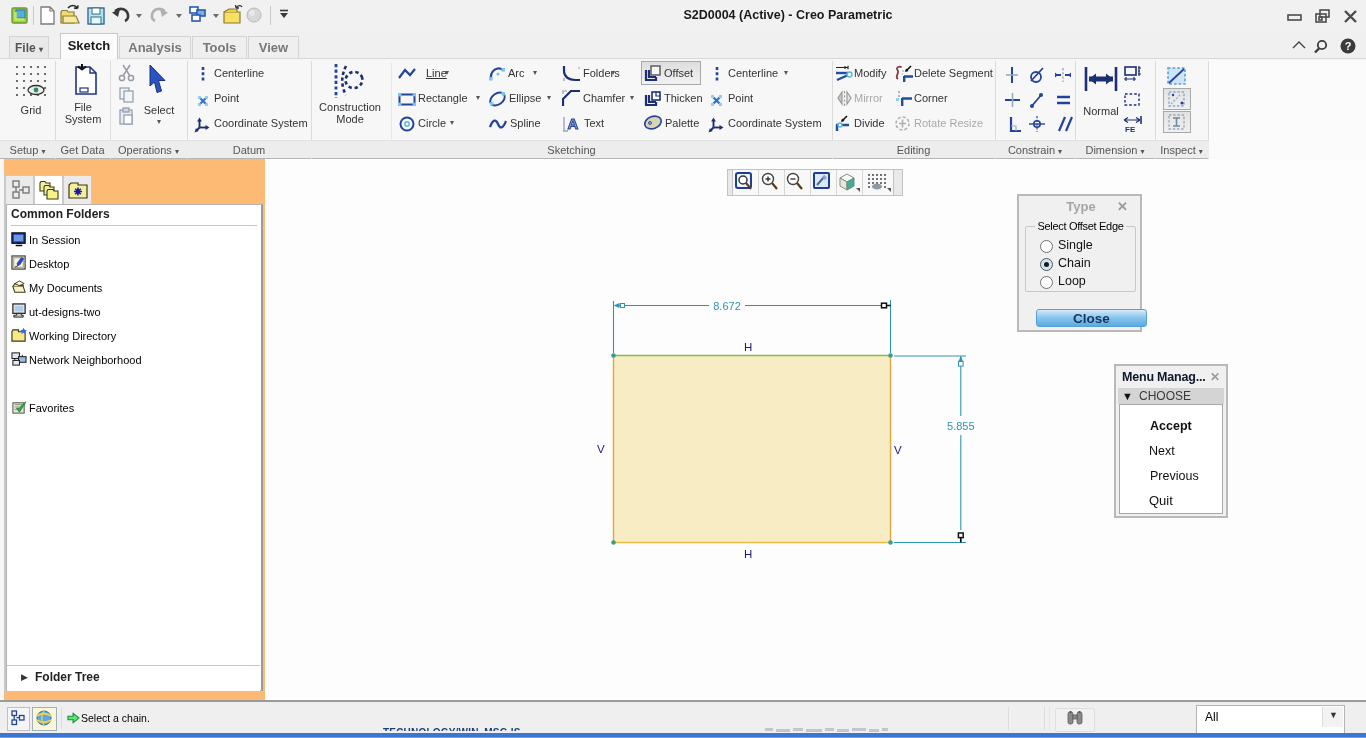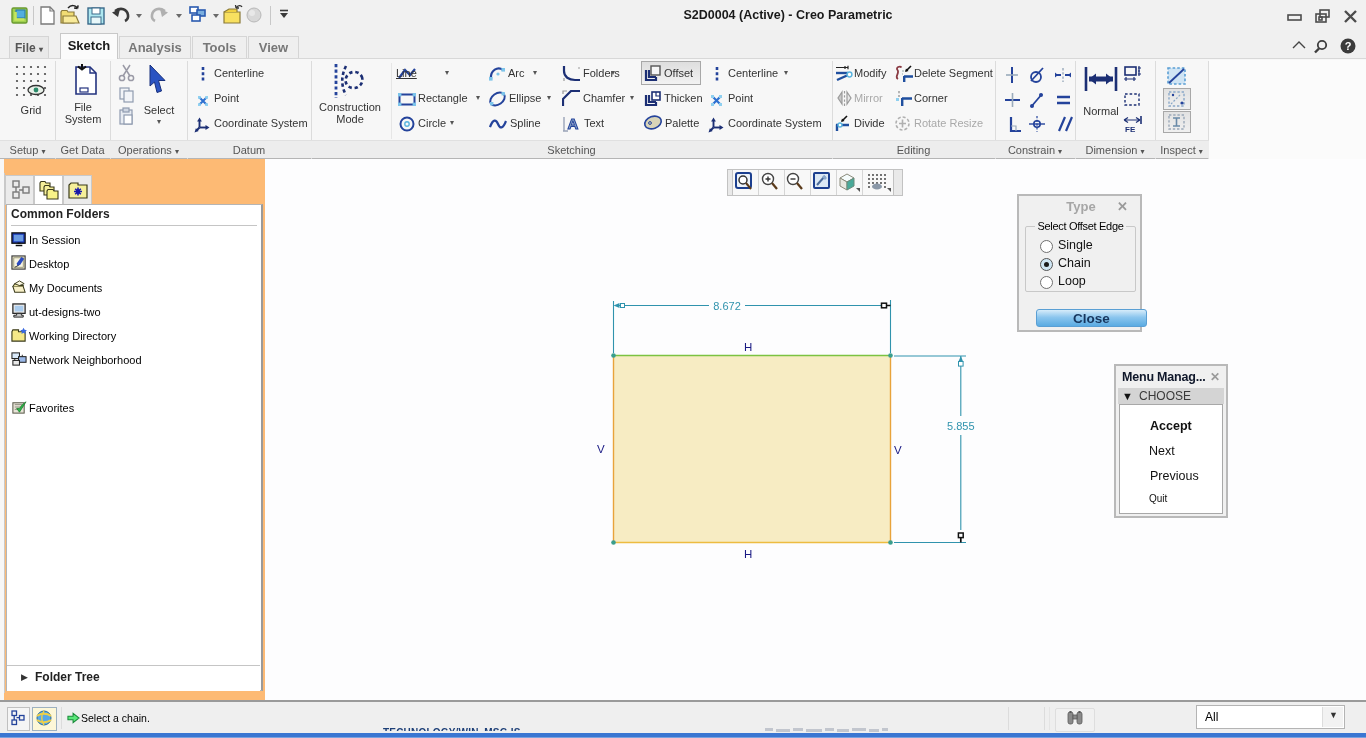--- a/index.html
+++ b/index.html
@@ -224,21 +224,21 @@
     <svg class="abs" style="left:332px;top:3px" width="34" height="38" viewBox="0 0 34 38">
       <path d="M4 2 L4 36" stroke="#24439b" stroke-width="2.8" stroke-dasharray="3.2 2.4" fill="none"></path>
       <path d="M14 4 C9 14 9 24 14 33" stroke="#1c2f74" stroke-width="2.6" stroke-dasharray="3.4 2.6" fill="none"></path>
       <ellipse cx="22" cy="18" rx="8.5" ry="8" fill="none" stroke="#1c2f74" stroke-width="2.6" stroke-dasharray="3.4 2.8" transform="rotate(-25 22 18)"></ellipse>
     </svg>
     <div class="abs rlabel" style="left:307px;top:42px;width:86px;text-align:center;line-height:12px">Construction<br>Mode</div>
 
     <svg class="abs" style="left:398px;top:8px" width="18" height="13" viewBox="0 0 18 13">
       <path d="M1 11 L7 3 L12 8 L17 2" stroke="#24439b" stroke-width="2.2" fill="none"></path>
     </svg>
-    <div class="abs row-label" style="left:396px;top:2px;text-decoration:underline;">Line</div>
+    <div class="abs row-label" style="left:426px;top:2px;text-decoration:underline;">Line</div>
     <div class="abs dd" style="left:445px;top:9px;">▾</div>
     <svg class="abs" style="left:398px;top:34px" width="18" height="13" viewBox="0 0 18 13">
       <rect x="1.5" y="1.5" width="15" height="10" fill="none" stroke="#24439b" stroke-width="2"></rect>
       <g fill="#7cc4ea">
           <rect x="0" y="0" width="3.4" height="3.4"></rect>
           <rect x="14.6" y="0" width="3.4" height="3.4"></rect>
           <rect x="0" y="9.6" width="3.4" height="3.4"></rect>
           <rect x="14.6" y="9.6" width="3.4" height="3.4"></rect>
         </g>
     </svg>
@@ -676,21 +676,21 @@
       <div class="abs" style="left:6px;top:4px;font-weight:bold;font-size:12.5px;color:#0f172a;letter-spacing:-0.2px;">Menu Manag...</div>
       <div class="abs" style="right:6px;top:4px;font-weight:bold;font-size:12px;color:#9a9a9a;">✕</div>
       <div class="abs" style="left:2px;top:22px;width:106px;height:16px;background:#d4d4d4;">
         <span style="position:absolute;left:4px;top:2px;font-size:11px;color:#111;">▼</span>
         <span style="position:absolute;left:21px;top:1px;font-size:12px;color:#3a3a3a;">CHOOSE</span>
       </div>
       <div class="abs" style="left:3px;top:38px;width:104px;height:110px;background:#fff;border:1px solid #a8a8a8;box-sizing:border-box;">
         <div style="position:absolute;left:30px;top:14px;font-weight:bold;font-size:12.5px;color:#111;">Accept</div>
         <div style="position:absolute;left:29px;top:39px;font-size:12.5px;color:#111;">Next</div>
         <div style="position:absolute;left:30px;top:64px;font-size:12.5px;color:#111;">Previous</div>
-        <div style="position:absolute;left:29px;top:88px;font-size:10px;color:#111;">Quit</div>
+        <div style="position:absolute;left:29px;top:88px;font-size:13px;color:#111;">Quit</div>
       </div>
     </div>
   </div>
 
   <div id="statusbar" class="abs">
     <div class="abs" style="left:7px;top:5px;width:21px;height:22px;border:1px solid #c0c0c0;background:#f5f5f5;"></div>
     <svg class="abs" style="left:10px;top:8px" width="16" height="16" viewBox="0 0 16 16">
       <g fill="none" stroke="#24439b" stroke-width="1.3">
         <rect x="2" y="1" width="4.5" height="4.5"></rect>
           <rect x="2" y="10" width="4.5" height="4.5"></rect>
@@ -714,21 +714,21 @@
     <div class="abs" style="left:1049px;top:5px;width:1px;height:23px;background:#e4e4e4;"></div>
     <div class="abs" style="left:1055px;top:6px;width:38px;height:22px;border:1px solid #dedede;background:#f1f1f1;border-radius:2px;"></div>
     <svg class="abs" style="left:1066px;top:8px" width="18" height="16" viewBox="0 0 18 16">
       <g fill="#8a8a8a" stroke="#5a5a5a" stroke-width="0.8">
         <rect x="2" y="2" width="5" height="12" rx="2"></rect>
         <rect x="11" y="2" width="5" height="12" rx="2"></rect>
         <rect x="7" y="5" width="4" height="4"></rect>
       </g>
       <path d="M4.5 1 L4.5 3 M13.5 1 L13.5 3" stroke="#5a5a5a" stroke-width="2"></path>
     </svg>
-    <div class="abs" style="left:1196px;top:3px;width:149px;height:24px;border:1px solid #b4b4b4;background:#fff;box-sizing:border-box;">
+    <div class="abs" style="left:1196px;top:3px;width:149px;height:32px;border:1px solid #b4b4b4;background:#fff;box-sizing:border-box;">
       <span style="position:absolute;left:8px;top:4px;font-size:12px;">All</span>
       <span class="abs" style="right:1px;top:1px;width:20px;height:20px;background:#f2f2f2;border-left:1px solid #ddd;"></span>
       <span style="position:absolute;right:6px;top:4px;font-size:9px;color:#333;">▼</span>
     </div>
   </div>
 
   <div class="abs" style="left:0;top:733px;width:1366px;height:5px;background:#3a76d2;"></div>
   <div class="abs" style="left:0;top:737px;width:1366px;height:1px;background:#7aa2de;"></div>
   <div class="abs" style="left:383px;top:727px;width:163px;height:4px;overflow:hidden;font-size:10px;font-weight:bold;color:#1d3f77;letter-spacing:0.2px;">TECHNOLOGY/WIN_MSG IS MISSING</div>
   <svg class="abs" style="left:765px;top:728px" width="125" height="5" viewBox="0 0 125 5">

